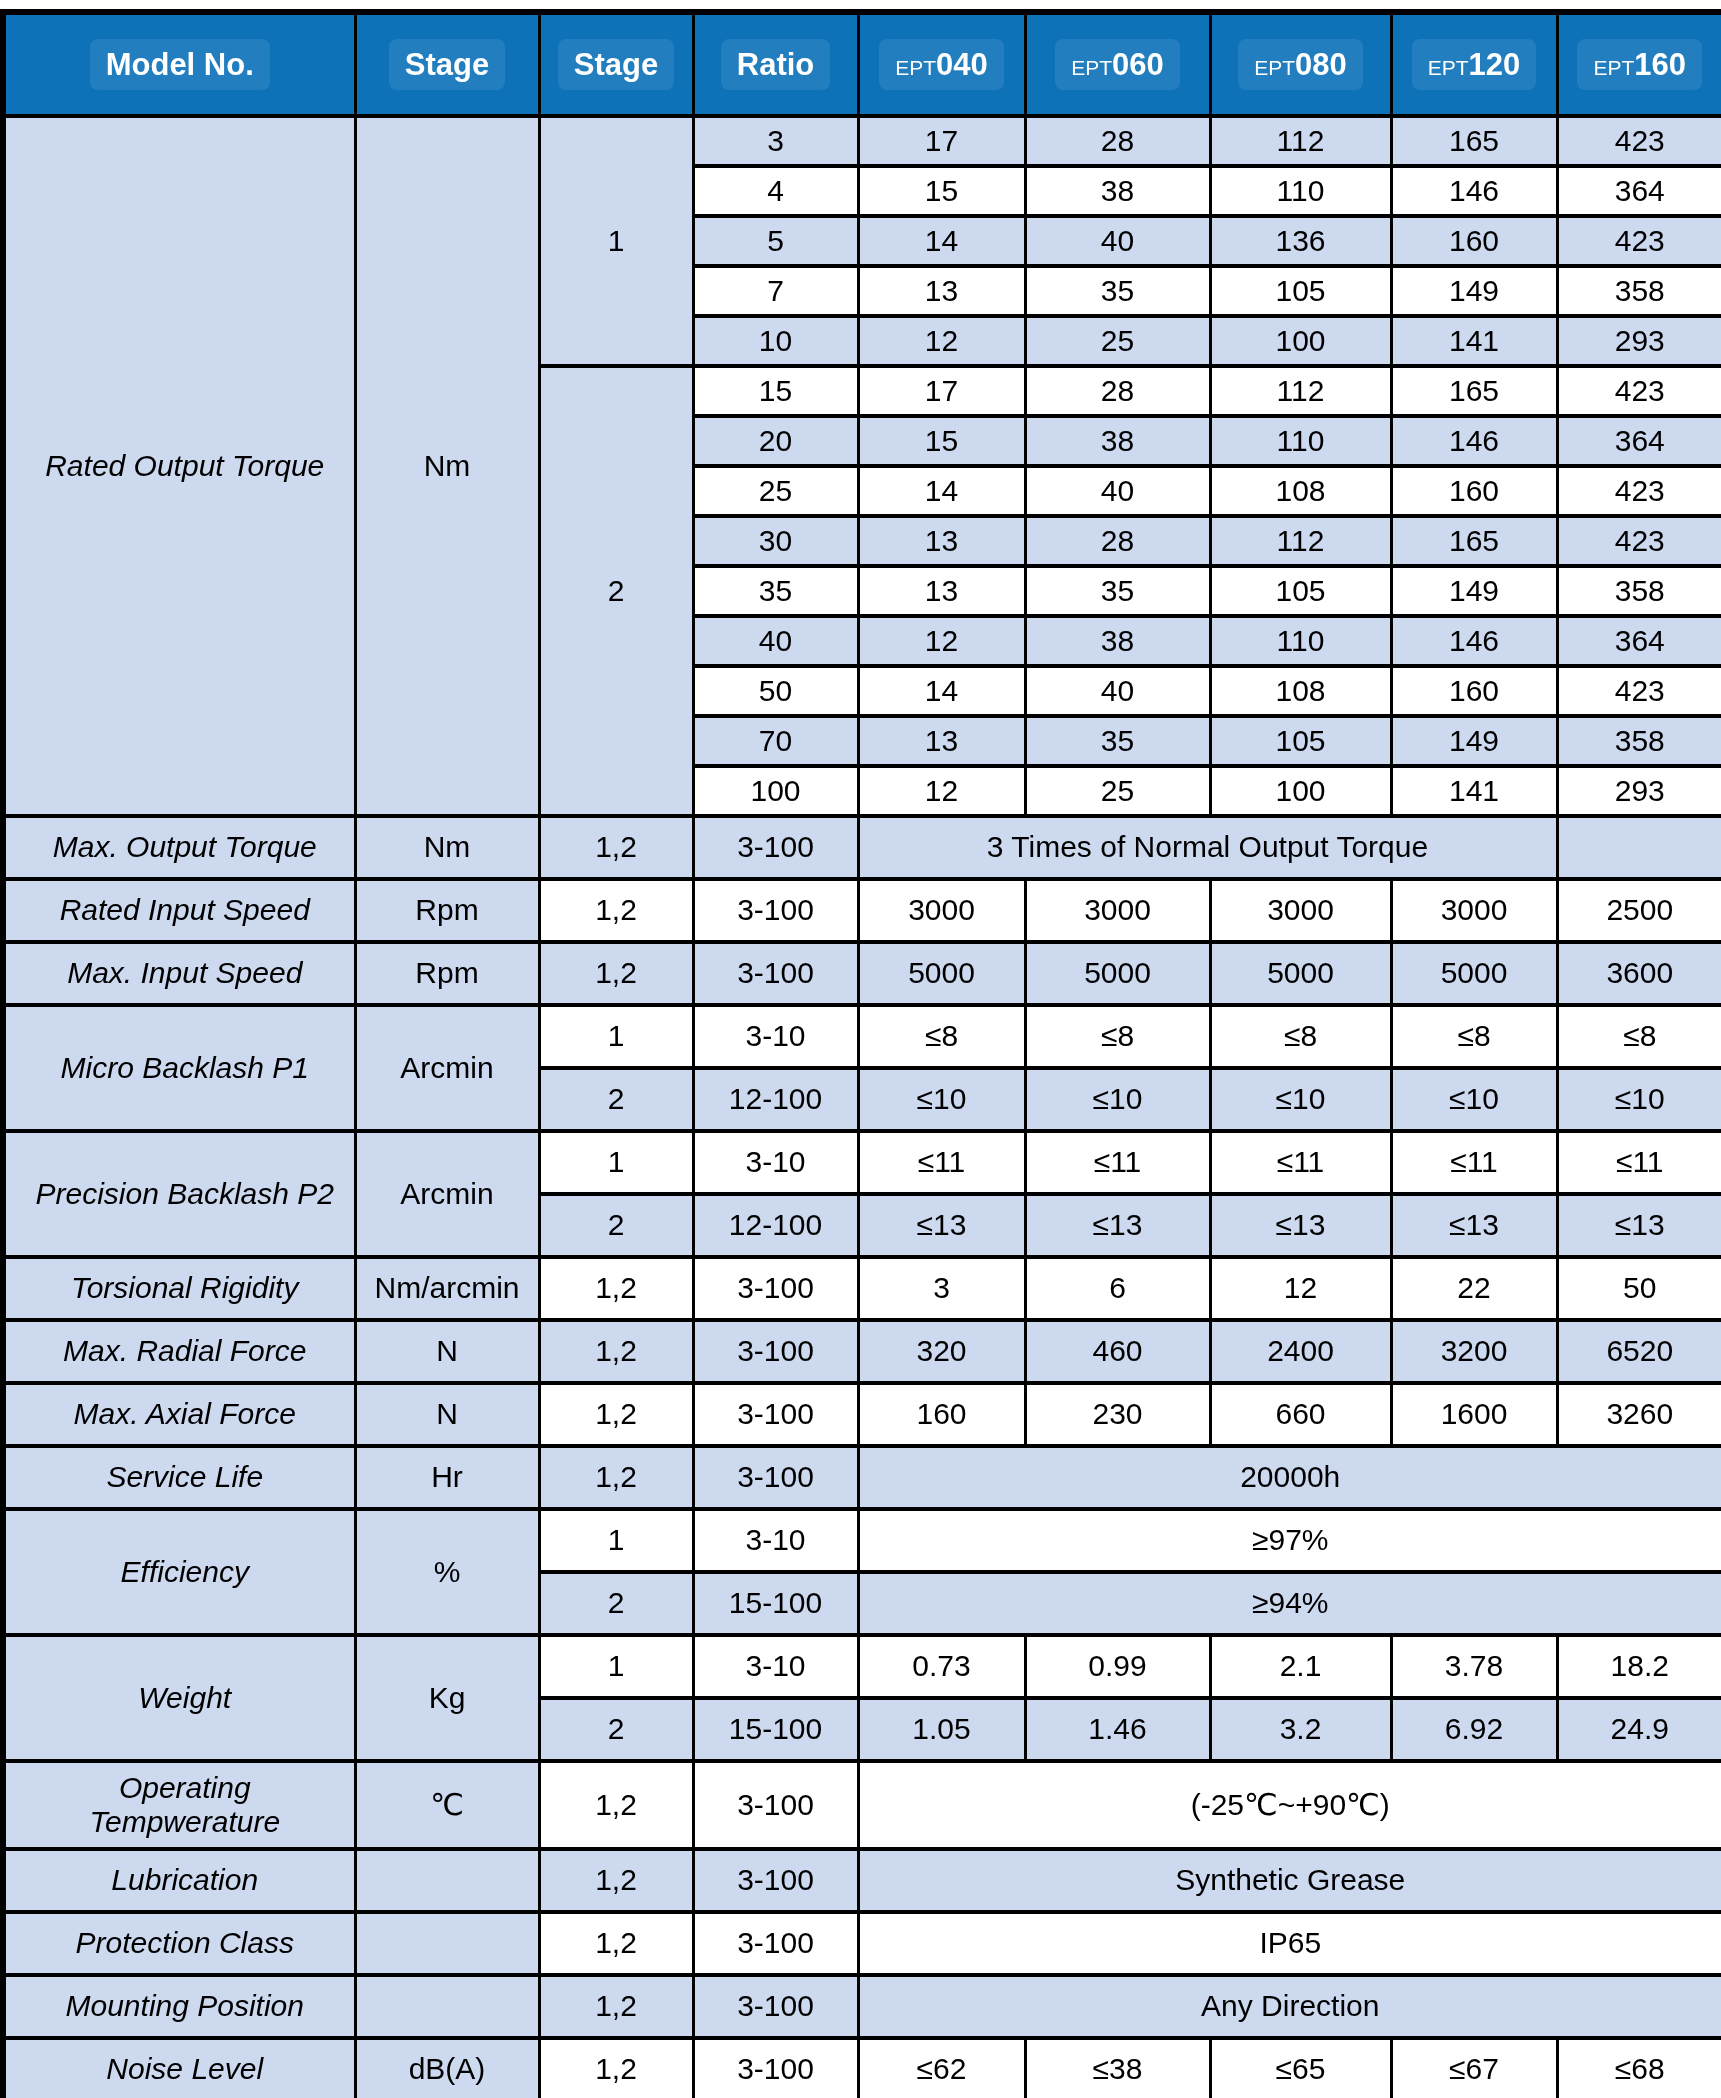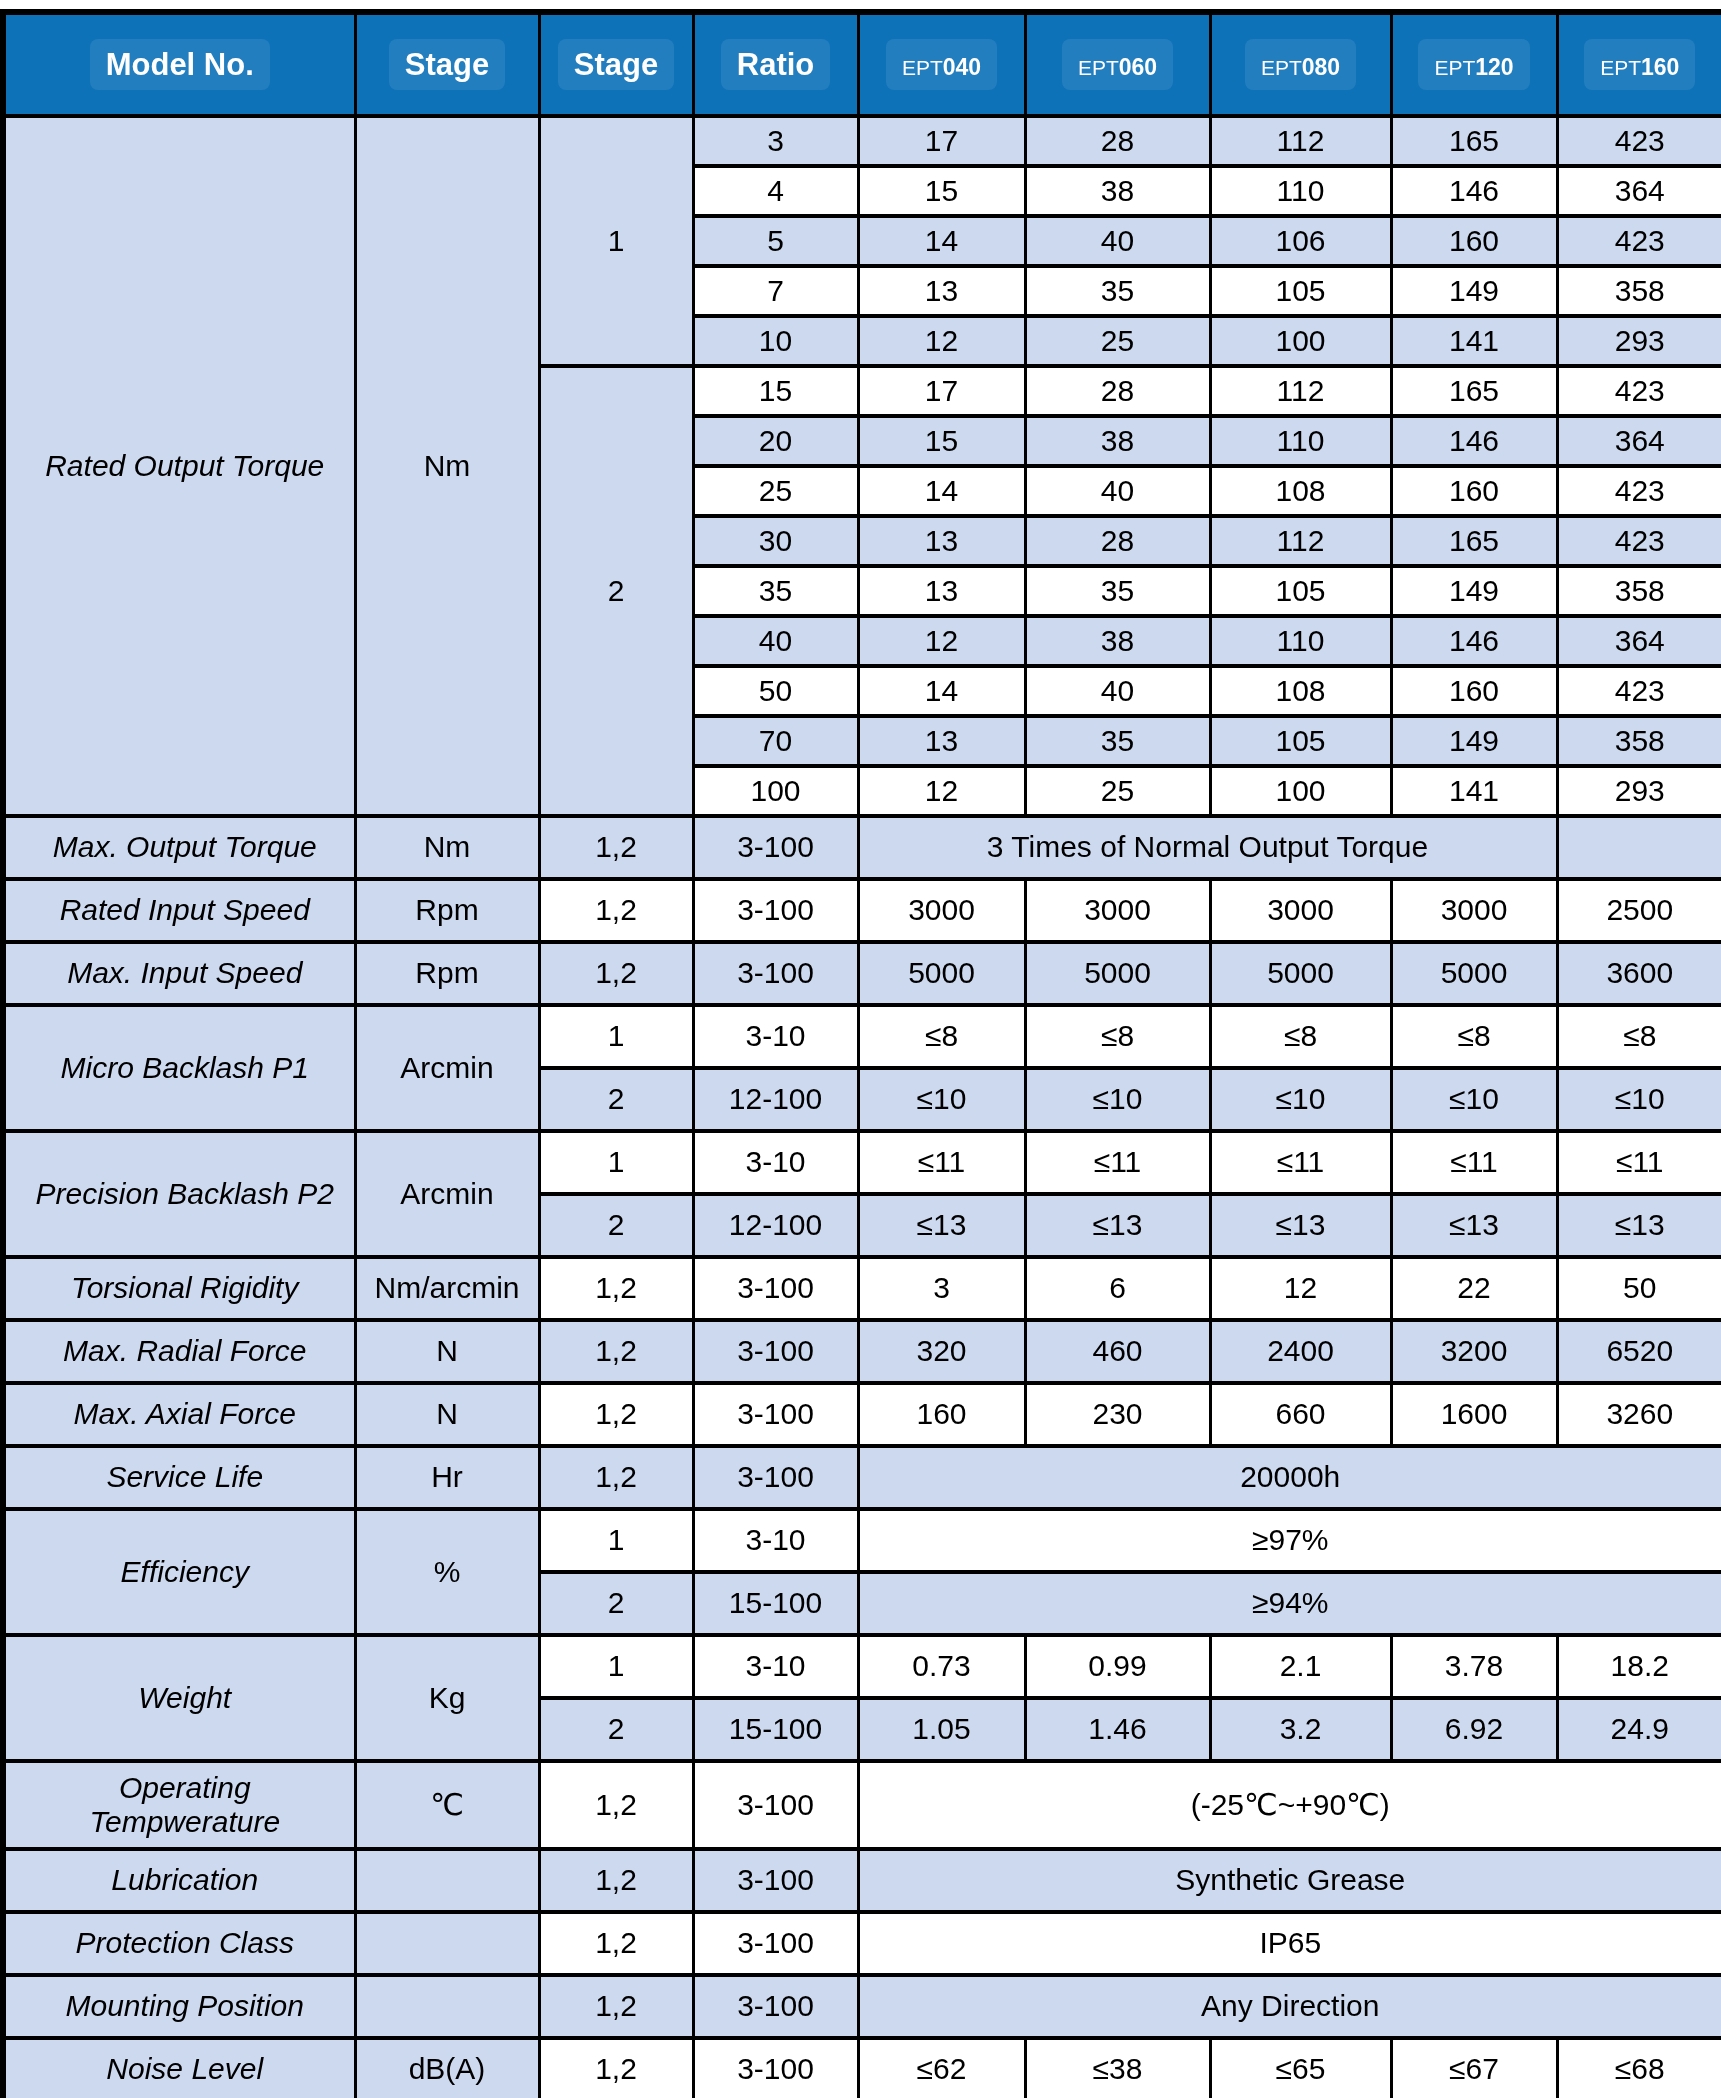--- a/index.html
+++ b/index.html
@@ -3,21 +3,21 @@
 <meta charset="utf-8">
 <style>
   html,body{margin:0;padding:0;background:#ffffff;}
   .page{width:1721px;height:2098px;background:#ffffff;font-family:"Liberation Sans","DejaVu Sans",sans-serif;margin-top:9px;}
   table.spec{width:1721px;border-collapse:collapse;table-layout:fixed;border:6px solid #000;}
   td,th{border:3px solid #000;border-top-width:4px;border-bottom-width:4px;padding:0;overflow:hidden;
         font-size:30px;color:#000;text-align:center;vertical-align:middle;line-height:1.15;}
   th{background:#0d72b8;color:#fff;font-weight:bold;font-size:31px;}
   .badge{display:inline-block;background:rgba(255,255,255,0.09);border-radius:8px;padding:8px 16px;}
   .ept-prefix{font-weight:500;font-size:21px;letter-spacing:0px;}
-  .ept-num{font-weight:bold;font-size:23px;}
+  .ept-num{font-weight:bold;font-size:31px;}
   .hl{background:#ccd9ef;}
   .w{background:#ffffff;}
   .lbl{text-align:center;padding-left:10px;font-style:italic;}
   .rh-hdr{height:104px;}
   .rh-t{height:50px;}
   .rh-s{height:63px;}
   .rh-temp{height:88px;}
 </style>
 </head>
 <body>
@@ -65,21 +65,21 @@
     <td class="w">15</td>
     <td class="w">38</td>
     <td class="w">110</td>
     <td class="w">146</td>
     <td class="w">364</td>
   </tr>
   <tr class="rh-t">
     <td class="hl">5</td>
     <td class="hl">14</td>
     <td class="hl">40</td>
-    <td class="hl">106</td>
+    <td class="hl">136</td>
     <td class="hl">160</td>
     <td class="hl">423</td>
   </tr>
   <tr class="rh-t">
     <td class="w">7</td>
     <td class="w">13</td>
     <td class="w">35</td>
     <td class="w">105</td>
     <td class="w">149</td>
     <td class="w">358</td>

